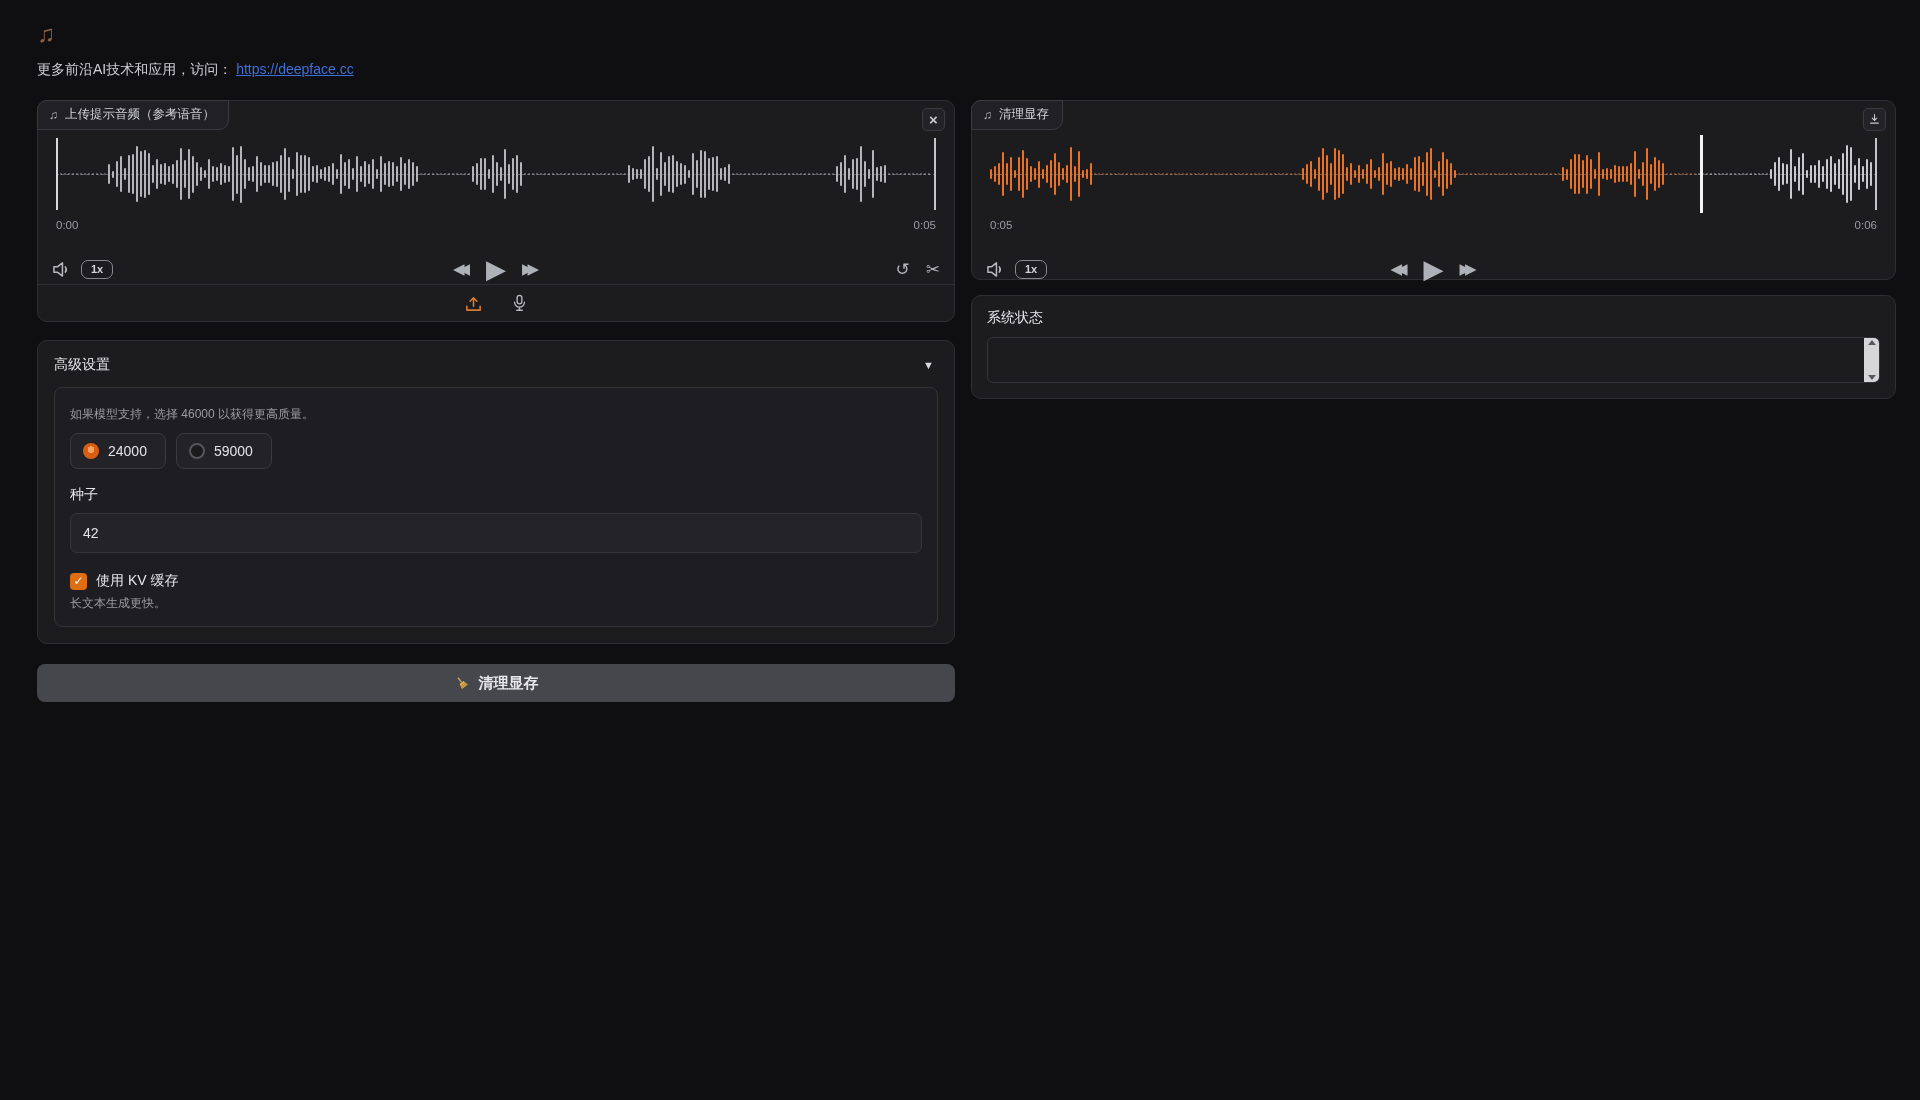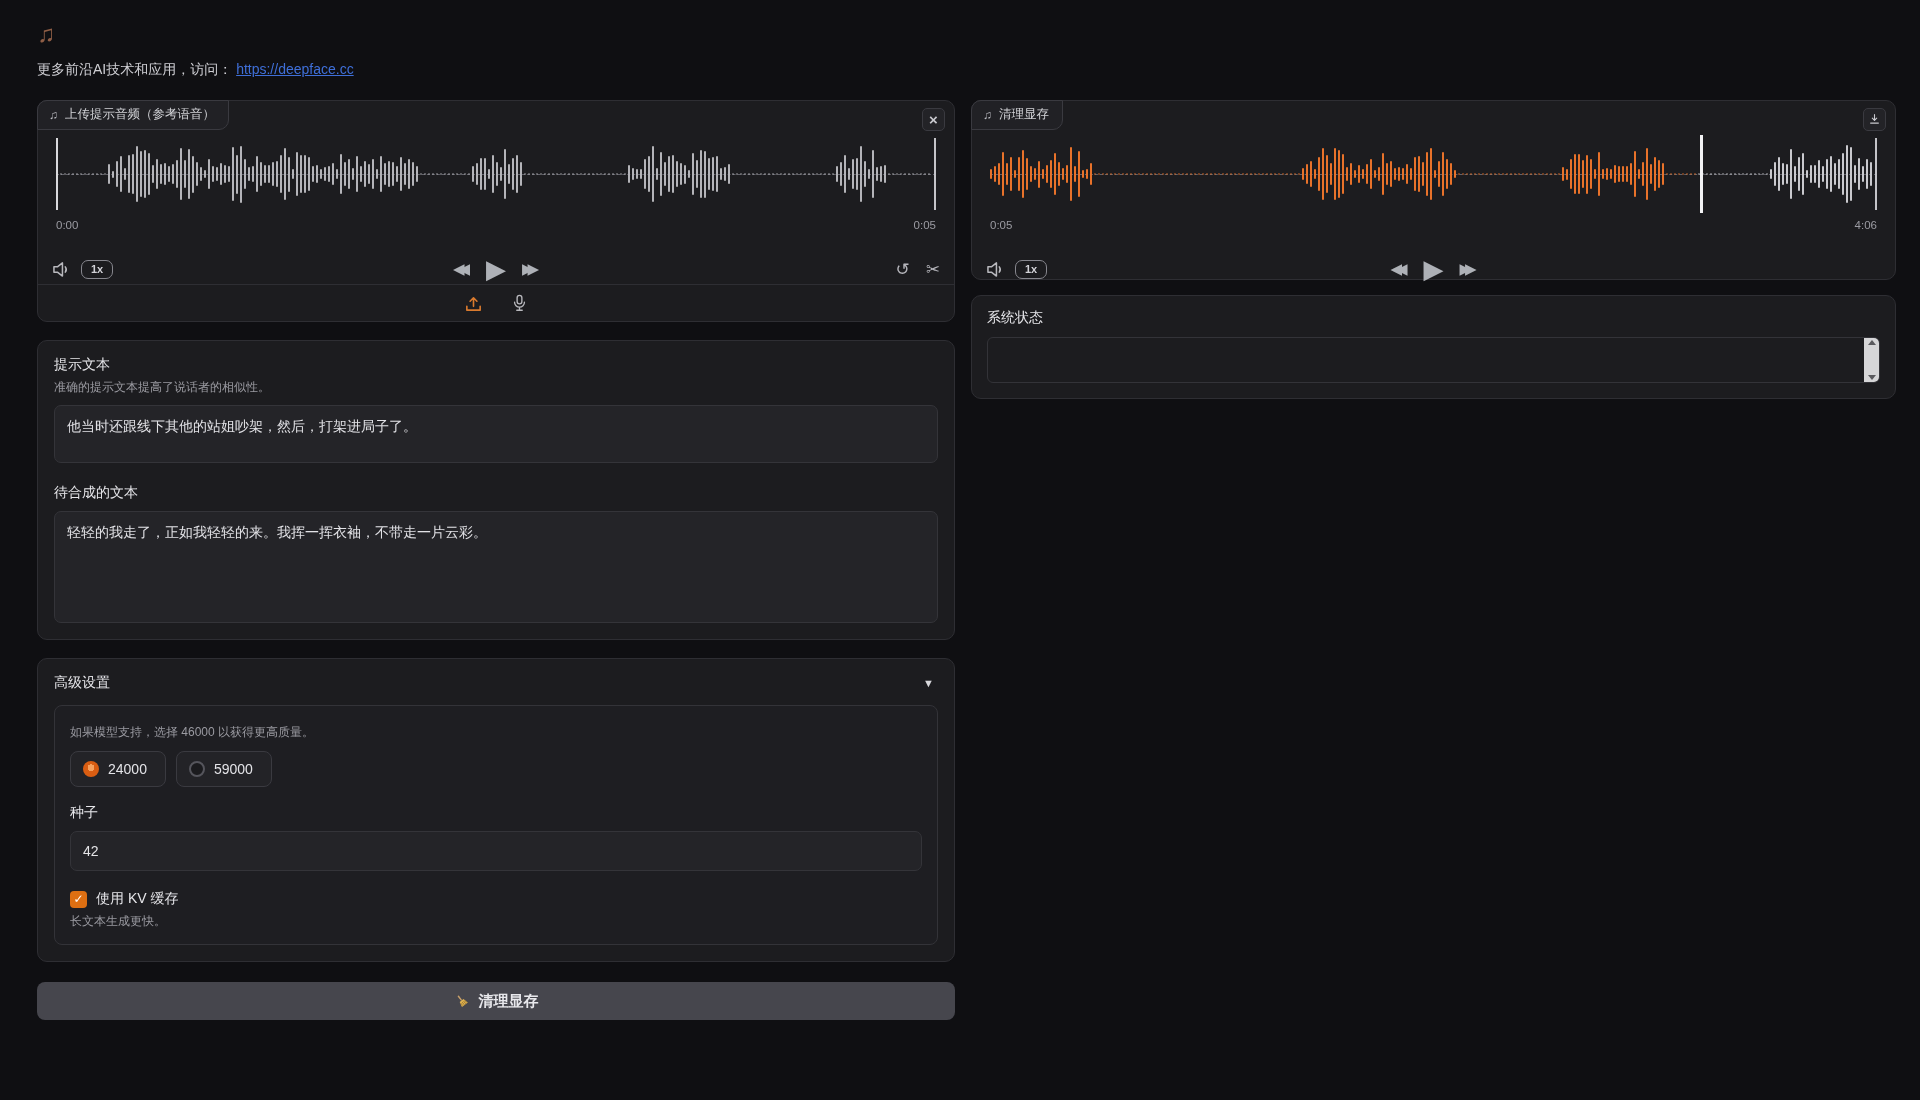--- a/index.html
+++ b/index.html
@@ -396,28 +396,20 @@
           </span>
           <span class="foot-icon">
             <svg width="17" height="19" viewBox="0 0 20 22">
                 <rect x="7.2" y="1.5" width="5.6" height="10" rx="2.8" fill="none" stroke="#b8b8bd" stroke-width="1.6"></rect>
                 <path d="M4.2 9.5a5.8 5.8 0 0 0 11.6 0M10 15.5V19M6.8 19h6.4" fill="none" stroke="#b8b8bd" stroke-width="1.6" stroke-linecap="round"></path>
               </svg>
           </span>
         </div>
       </div>
 
-      <div class="card panel-card">
-        <div class="fld-label">提示文本</div>
-        <div class="fld-desc">准确的提示文本提高了说话者的相似性。</div>
-        <div class="textarea ta-sm">他当时还跟线下其他的站姐吵架，然后，打架进局子了。</div>
-        <div class="gap20"></div>
-        <div class="fld-label">待合成的文本</div>
-        <div class="textarea ta-lg">轻轻的我走了，正如我轻轻的来。我挥一挥衣袖，不带走一片云彩。</div>
-      </div>
 
       <div class="card panel-card">
         <div class="adv-head">
           <span class="fld-label">高级设置</span>
           <span class="adv-arrow">▼</span>
         </div>
         <div class="adv-inner">
           <div class="fld-desc">如果模型支持，选择 46000 以获得更高质量。</div>
           <div class="radio-row">
             <div class="radio-chip">
@@ -687,21 +679,21 @@
             <div class="bar" style="height: 53.1px; background: rgb(201, 201, 206);"></div>
             <div class="bar" style="height: 17.3px; background: rgb(201, 201, 206);"></div>
             <div class="bar" style="height: 32.7px; background: rgb(201, 201, 206);"></div>
             <div class="bar" style="height: 15.8px; background: rgb(201, 201, 206);"></div>
             <div class="bar" style="height: 30px; background: rgb(201, 201, 206);"></div>
             <div class="bar" style="height: 23.9px; background: rgb(201, 201, 206);"></div>
           </div>
 
         <div class="times">
           <span>0:05</span>
-          <span>4:06</span>
+          <span>0:06</span>
         </div>
 
         <div class="controls">
           <div class="ctrl-left">
             <span class="foot-icon">
               <svg width="19" height="17" viewBox="0 0 20 18">
                   <path d="M2 6h4l5-4v14l-5-4H2z" fill="none" stroke="#b8b8bd" stroke-width="1.6" stroke-linejoin="round"></path>
                   <path d="M14 6.2a4.6 4.6 0 0 1 0 5.6" fill="none" stroke="#b8b8bd" stroke-width="1.6" stroke-linecap="round"></path>
                 </svg>
             </span>

